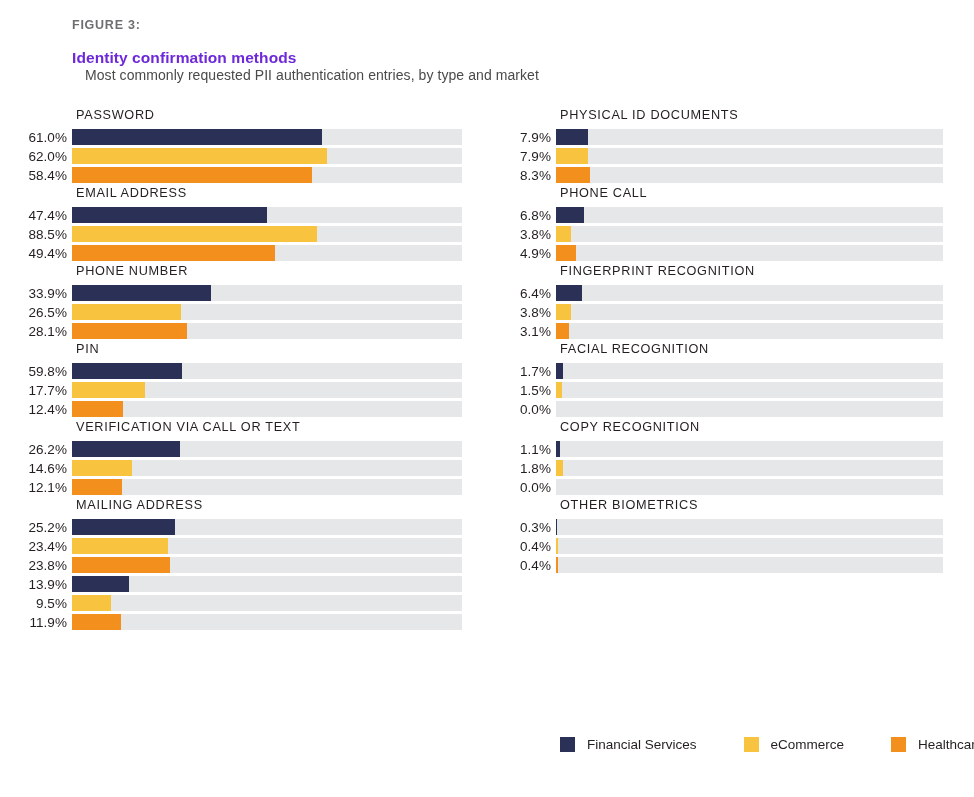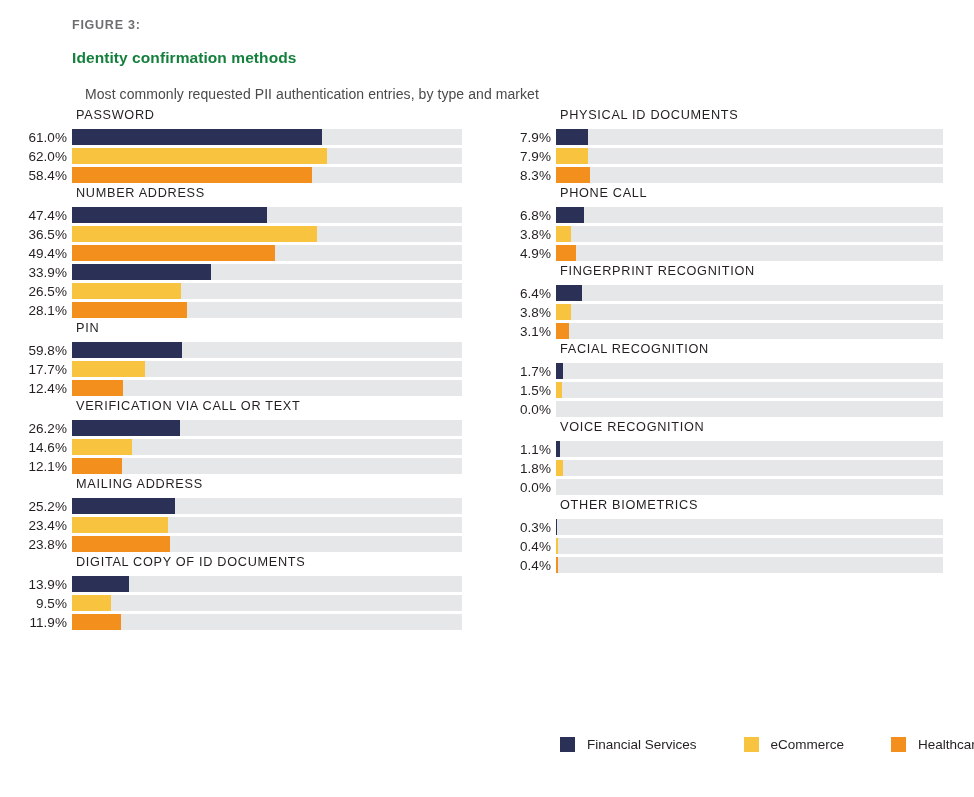--- a/index.html
+++ b/index.html
@@ -27,23 +27,23 @@
   #figure-label {
     font-size: 12.5px;
     font-weight: bold;
     letter-spacing: 0.06em;
     color: #6d6e71;
     margin-bottom: 17px;
   }
   #chart-title {
     font-size: 15.5px;
     font-weight: bold;
-    color: #15803d;
+    color: #6d28d9;
     letter-spacing: 0.005em;
-    margin-bottom: 19px;
+    margin-bottom: 0;
   }
   #chart-subtitle {
     font-size: 14px;
     font-weight: normal;
     color: #4a4a4a;
     letter-spacing: 0.005em;
     margin-left: 13px;
   }
 
   
@@ -156,41 +156,42 @@
           </div>
         </div>
         <div class="bar-row">
           <div class="bar-value">58.4%</div>
           <div class="bar-track">
             <div class="bar-fill" style="width: 61.4737%; background: rgb(243, 144, 29);"></div>
           </div>
         </div>
       </div>
       <div class="bar-group">
-        <div class="group-title">NUMBER ADDRESS</div>
+        <div class="group-title">EMAIL ADDRESS</div>
         <div class="bar-row">
           <div class="bar-value">47.4%</div>
           <div class="bar-track">
             <div class="bar-fill" style="width: 49.8947%; background: rgb(43, 48, 87);"></div>
           </div>
         </div>
         <div class="bar-row">
-          <div class="bar-value">36.5%</div>
+          <div class="bar-value">88.5%</div>
           <div class="bar-track">
             <div class="bar-fill" style="width: 62.7368%; background: rgb(248, 196, 63);"></div>
           </div>
         </div>
         <div class="bar-row">
           <div class="bar-value">49.4%</div>
           <div class="bar-track">
             <div class="bar-fill" style="width: 52%; background: rgb(243, 144, 29);"></div>
           </div>
         </div>
       </div>
       <div class="bar-group">
+        <div class="group-title">PHONE NUMBER</div>
         <div class="bar-row">
           <div class="bar-value">33.9%</div>
           <div class="bar-track">
             <div class="bar-fill" style="width: 35.6842%; background: rgb(43, 48, 87);"></div>
           </div>
         </div>
         <div class="bar-row">
           <div class="bar-value">26.5%</div>
           <div class="bar-track">
             <div class="bar-fill" style="width: 27.8947%; background: rgb(248, 196, 63);"></div>
@@ -260,21 +261,20 @@
           </div>
         </div>
         <div class="bar-row">
           <div class="bar-value">23.8%</div>
           <div class="bar-track">
             <div class="bar-fill" style="width: 25.0526%; background: rgb(243, 144, 29);"></div>
           </div>
         </div>
       </div>
       <div class="bar-group">
-        <div class="group-title">DIGITAL COPY OF ID DOCUMENTS</div>
         <div class="bar-row">
           <div class="bar-value">13.9%</div>
           <div class="bar-track">
             <div class="bar-fill" style="width: 14.6316%; background: rgb(43, 48, 87);"></div>
           </div>
         </div>
         <div class="bar-row">
           <div class="bar-value">9.5%</div>
           <div class="bar-track">
             <div class="bar-fill" style="width: 10%; background: rgb(248, 196, 63);"></div>
@@ -367,21 +367,21 @@
           </div>
         </div>
         <div class="bar-row">
           <div class="bar-value">0.0%</div>
           <div class="bar-track">
             <div class="bar-fill" style="width: 0%; background: rgb(243, 144, 29);"></div>
           </div>
         </div>
       </div>
       <div class="bar-group">
-        <div class="group-title">VOICE RECOGNITION</div>
+        <div class="group-title">COPY RECOGNITION</div>
         <div class="bar-row">
           <div class="bar-value">1.1%</div>
           <div class="bar-track">
             <div class="bar-fill" style="width: 1.15789%; background: rgb(43, 48, 87);"></div>
           </div>
         </div>
         <div class="bar-row">
           <div class="bar-value">1.8%</div>
           <div class="bar-track">
             <div class="bar-fill" style="width: 1.89474%; background: rgb(248, 196, 63);"></div>

